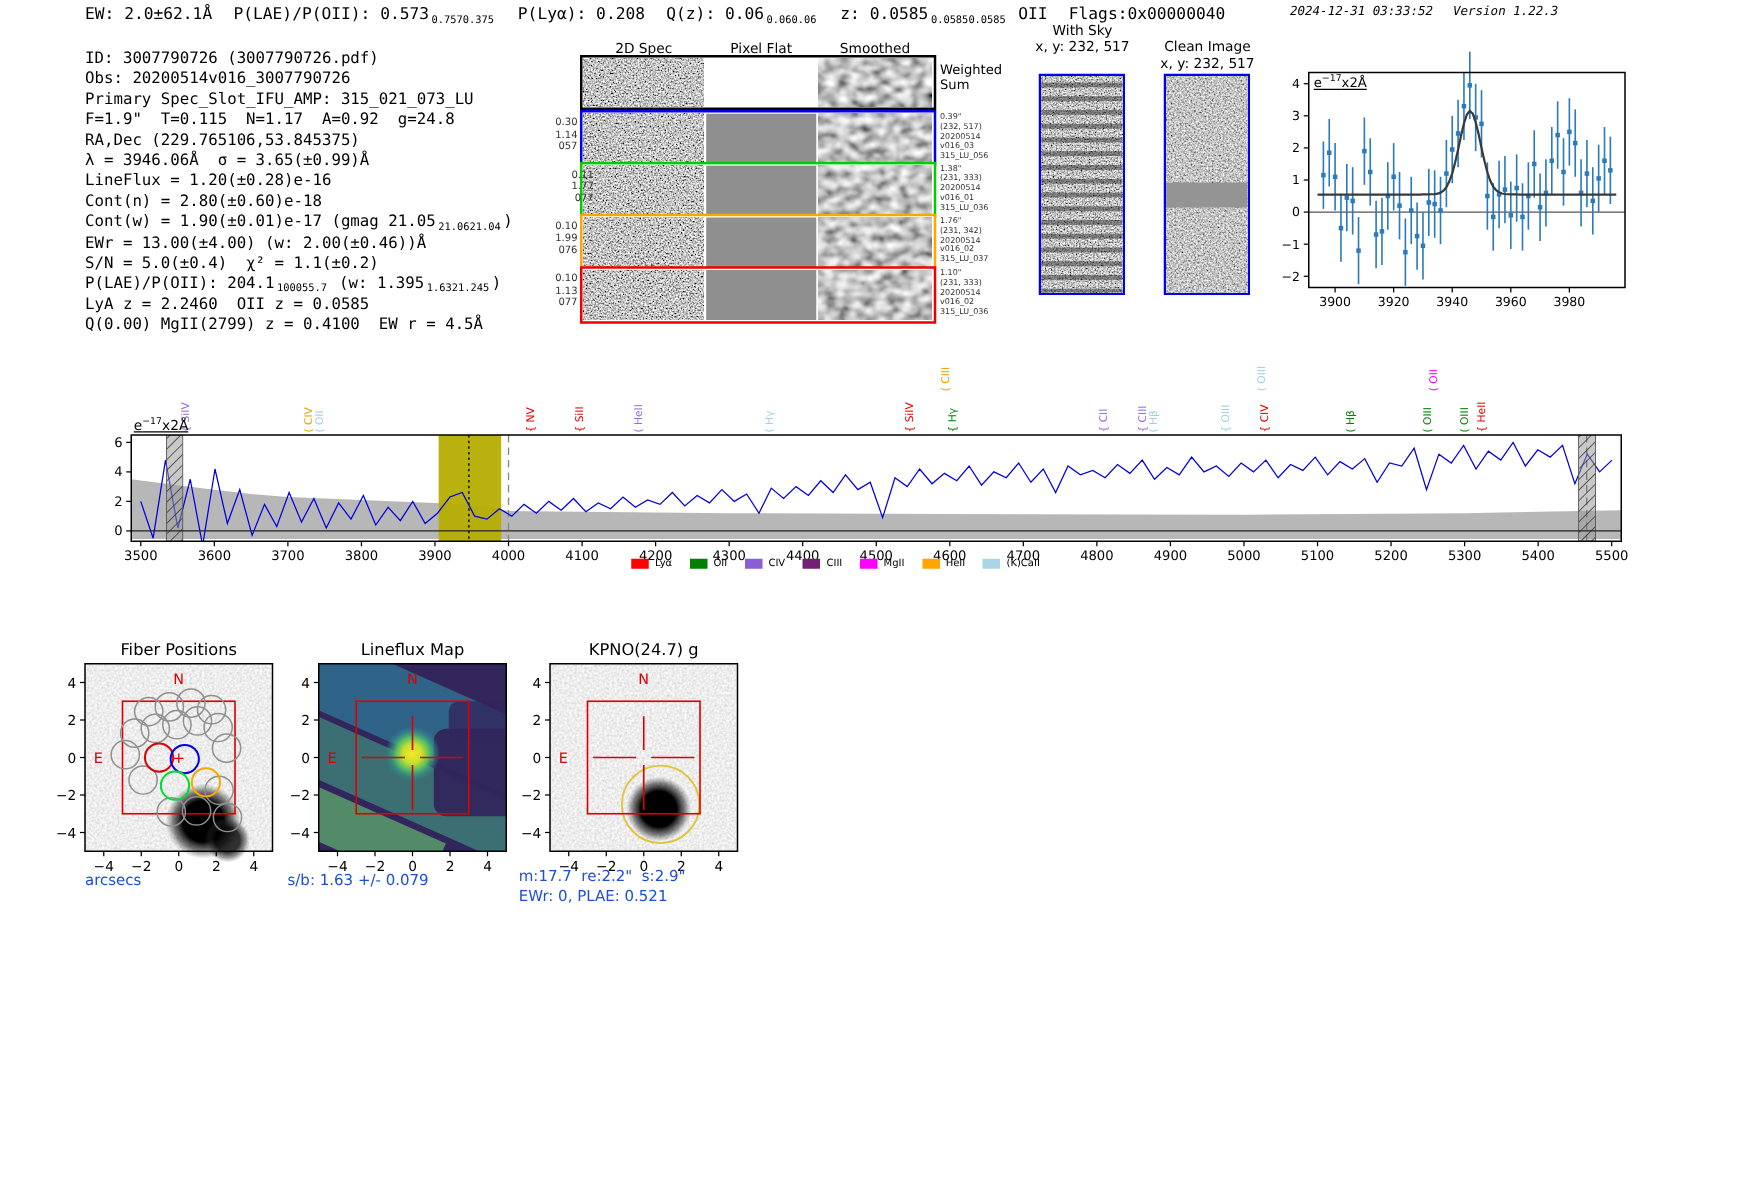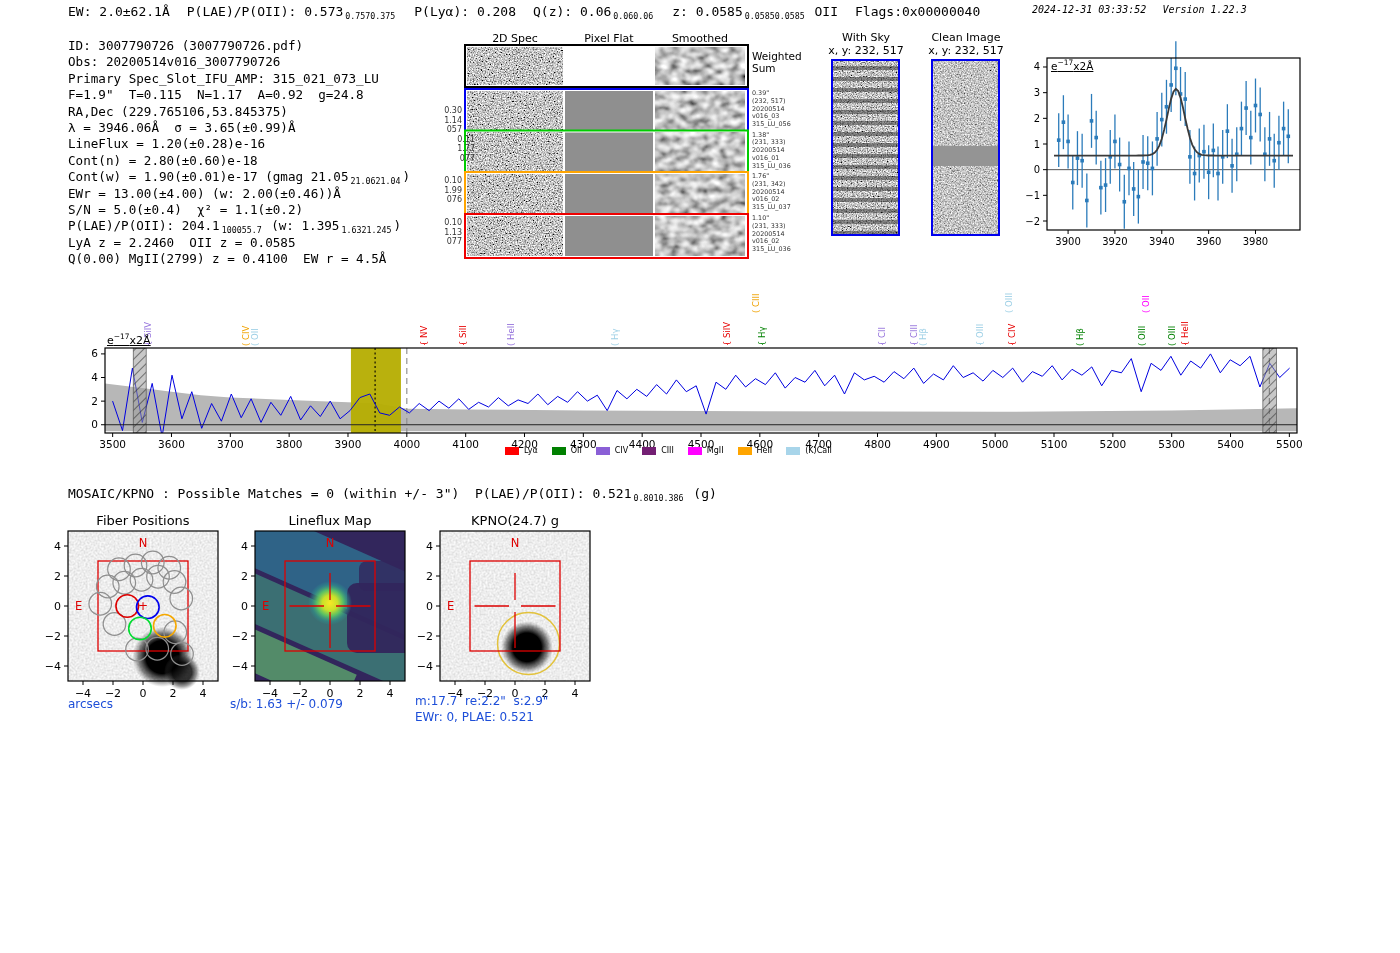--- a/index.html
+++ b/index.html
@@ -465,21 +465,21 @@
   <div id="info" class="abs mono"><div><span class=""><span>ID: 3007790726 (3007790726.pdf)</span></span></div><div><span class=""><span>Obs: 20200514v016_3007790726</span></span></div><div><span class=""><span>Primary Spec_Slot_IFU_AMP: 315_021_073_LU</span></span></div><div><span class=""><span>F=1.9"  T=0.115  N=1.17  A=0.92  g=24.8</span></span></div><div><span class=""><span>RA,Dec (229.765106,53.845375)</span></span></div><div><span class=""><span>λ = 3946.06Å  σ = 3.65(±0.99)Å</span></span></div><div><span class=""><span>LineFlux = 1.20(±0.28)e-16</span></span></div><div><span class=""><span>Cont(n) = 2.80(±0.60)e-18</span></span></div><div><span class=""><span>Cont(w) = 1.90(±0.01)e-17 (gmag 21.05</span></span><span class=""><span class="frac"><span>21.06</span><span>21.04</span></span></span><span class=""><span>)</span></span></div><div><span class=""><span>EWr = 13.00(±4.00) (w: 2.00(±0.46))Å</span></span></div><div><span class=""><span>S/N = 5.0(±0.4)  χ² = 1.1(±0.2)</span></span></div><div><span class=""><span>P(LAE)/P(OII): 204.1</span></span><span class=""><span class="frac"><span>1000</span><span>55.7</span></span></span><span class=""><span> (w: 1.395</span></span><span class=""><span class="frac"><span>1.632</span><span>1.245</span></span></span><span class=""><span>)</span></span></div><div><span class=""><span>LyA z = 2.2460  OII z = 0.0585</span></span></div><div><span class=""><span>Q(0.00) MgII(2799) z = 0.4100  EW r = 4.5Å</span></span></div></div>
 
   <div class="abs h-title" style="left:467px;top:32px;width:96px">2D Spec</div>
   <div class="abs h-title" style="left:565px;top:32px;width:88px">Pixel Flat</div>
   <div class="abs h-title" style="left:655px;top:32px;width:90px">Smoothed</div>
   <div class="abs" style="left:752px;top:50px;font-size:10.5px;line-height:12px">
       <div>Weighted</div>
       <div>Sum</div>
     </div>
   <div id="rows2d-text">
-      <div class="abs tiny-left" style="left: 430px; top: 106px; width: 32px; position: absolute;">
+      <div class="abs tiny-left" style="left: 430px; top: 93px; width: 32px; position: absolute;">
         <div>0.30</div>
         <div>1.14</div>
         <div>057</div>
       </div>
       <div class="abs tiny-right" style="left: 752px; top: 90px; width: 60px; position: absolute;">
         <div>0.39"</div>
         <div>(232, 517)</div>
         <div>20200514</div>
         <div>v016_03</div>
         <div>315_LU_056</div>
@@ -515,21 +515,21 @@
       </div>
       <div class="abs tiny-right" style="left: 752px; top: 215px; width: 60px; position: absolute;">
         <div>1.10"</div>
         <div>(231, 333)</div>
         <div>20200514</div>
         <div>v016_02</div>
         <div>315_LU_036</div>
       </div>
     </div>
 
-  <div class="abs h-title" style="left:822px;top:31px;width:88px">
+  <div class="abs h-title" style="left:822px;top:18px;width:88px">
       <div>With Sky</div>
       <div>x, y: 232, 517</div>
     </div>
   <div class="abs h-title" style="left:922px;top:31px;width:88px">
       <div>Clean Image</div>
       <div>x, y: 232, 517</div>
     </div>
 
   <div id="unit-inset" class="abs unit" style="left:1051px;top:58px;font-size:10.5px"><span>e</span><sup>−17</sup><span>x2Å</span></div>
   <div id="unit-main" class="abs unit" style="left:107px;top:332px"><span>e</span><sup>−17</sup><span>x2Å</span></div>
@@ -558,21 +558,20 @@
       <span class="leg-item">
         <span class="leg-sw" style="background: rgb(255, 165, 0);"></span>
         <span>HeII</span>
       </span>
       <span class="leg-item">
         <span class="leg-sw" style="background: rgb(168, 213, 234);"></span>
         <span>(K)CaII</span>
       </span>
     </div>
 
-  <div id="match-line" class="abs mono"><span class=""><span>MOSAIC/KPNO : Possible Matches = 0 (within +/- 3")  P(LAE)/P(OII): 0.521</span></span><span class=""><span class="frac"><span>0.801</span><span>0.386</span></span></span><span class=""><span> (g)</span></span></div>
 
   <div class="abs ptitle" style="left:68px;top:513px;width:150px">Fiber Positions</div>
   <div class="abs ptitle" style="left:255px;top:513px;width:150px">Lineflux Map</div>
   <div class="abs ptitle" style="left:440px;top:513px;width:150px">KPNO(24.7) g</div>
   <div class="abs pcap" style="left:68px;top:697px;width:150px">arcsecs</div>
   <div class="abs pcap" style="left:230px;top:697px;width:200px">s/b: 1.63 +/- 0.079</div>
   <div class="abs pcap" style="left:415px;top:694px;width:200px;white-space:pre">m:17.7  re:2.2"  s:2.9"</div>
   <div class="abs pcap" style="left:415px;top:710px;width:200px">EWr: 0, PLAE: 0.521</div>
 
 

